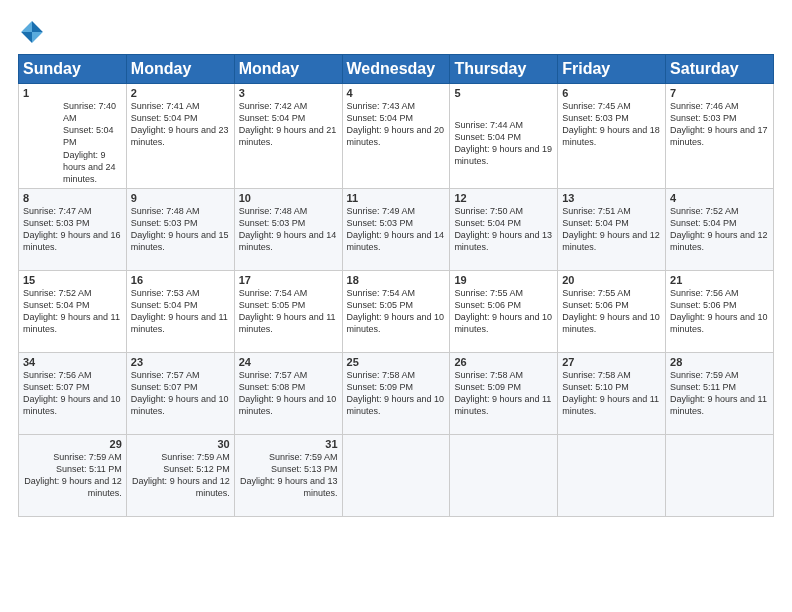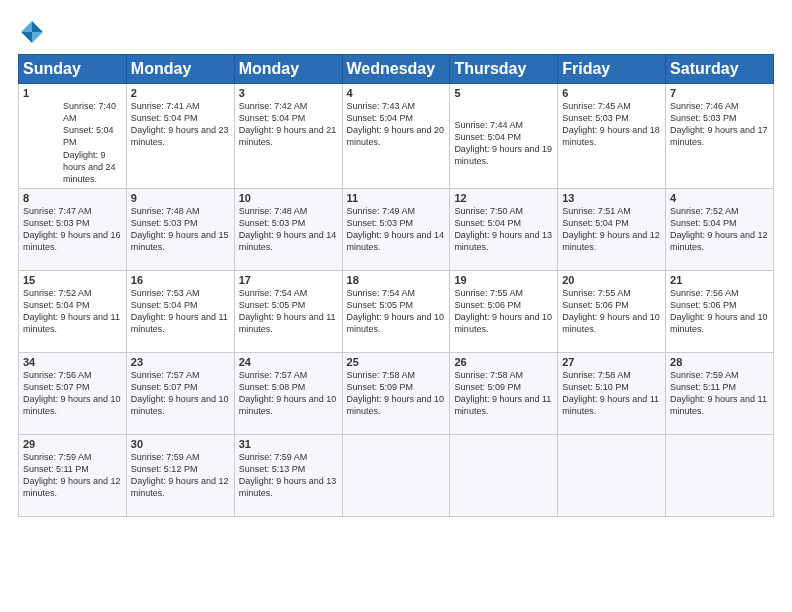--- a/index.html
+++ b/index.html
@@ -81,20 +81,21 @@
       font-size: 9.5px;
       color: #333;
       background: #fff;
       height: 82px;
     }
     .calendar tr:nth-child(even) td {
       background: #f5f7fa;
     }
     .calendar tr:last-child td {
       background: #f5f7fa;
+      text-align: right;
     }
     .day-num {
       font-size: 11px;
       font-weight: bold;
       display: block;
       margin-bottom: 1px;
     }
     .day-info {
       font-size: 9px;
       line-height: 1.35;

